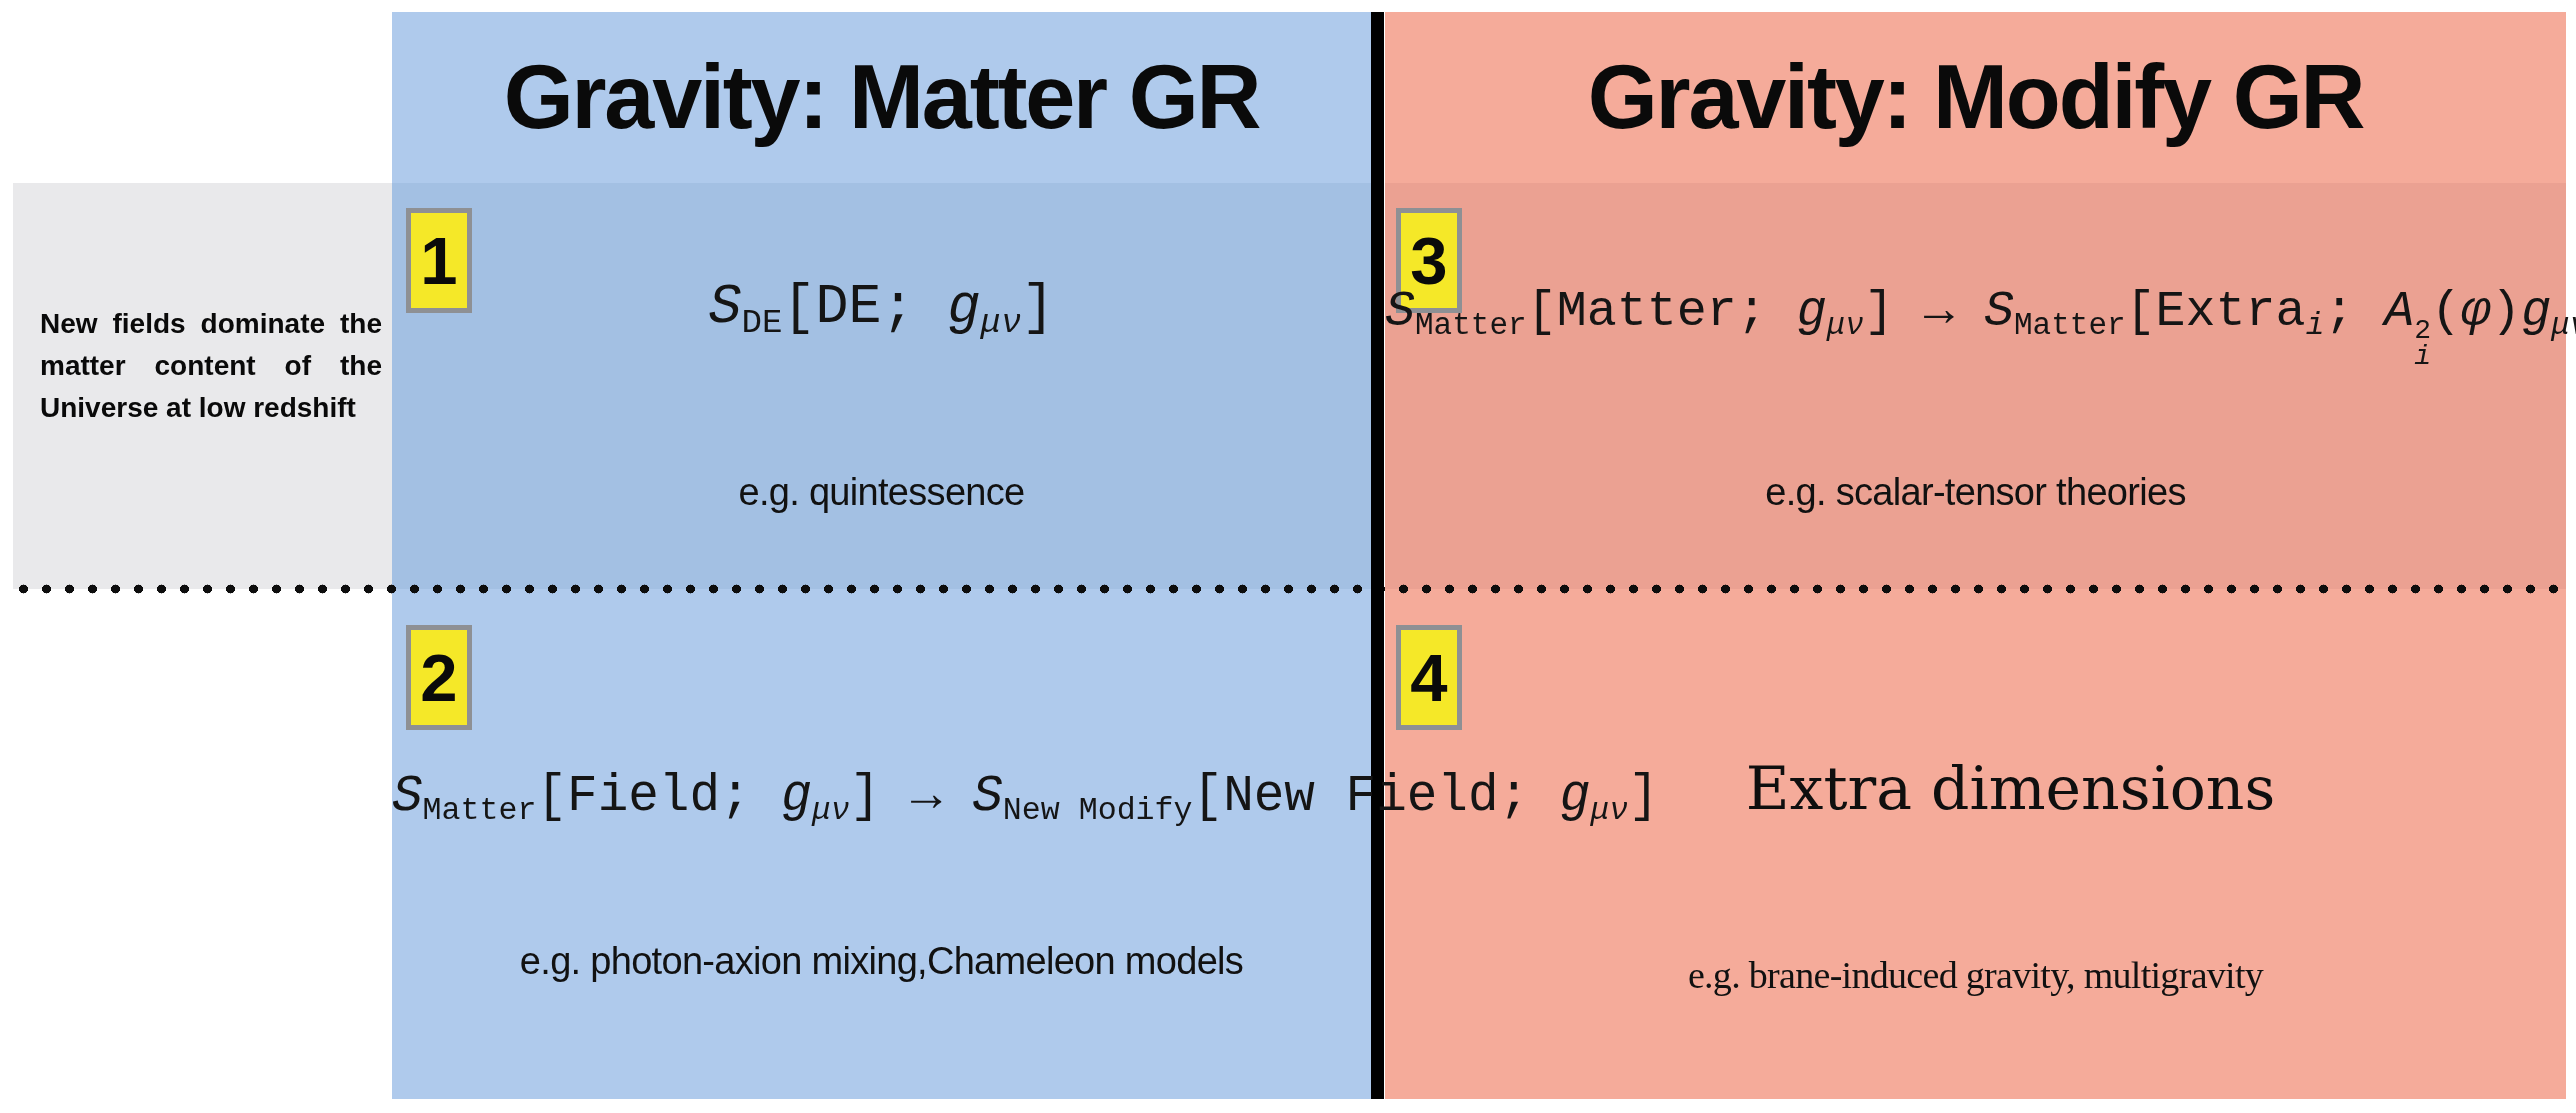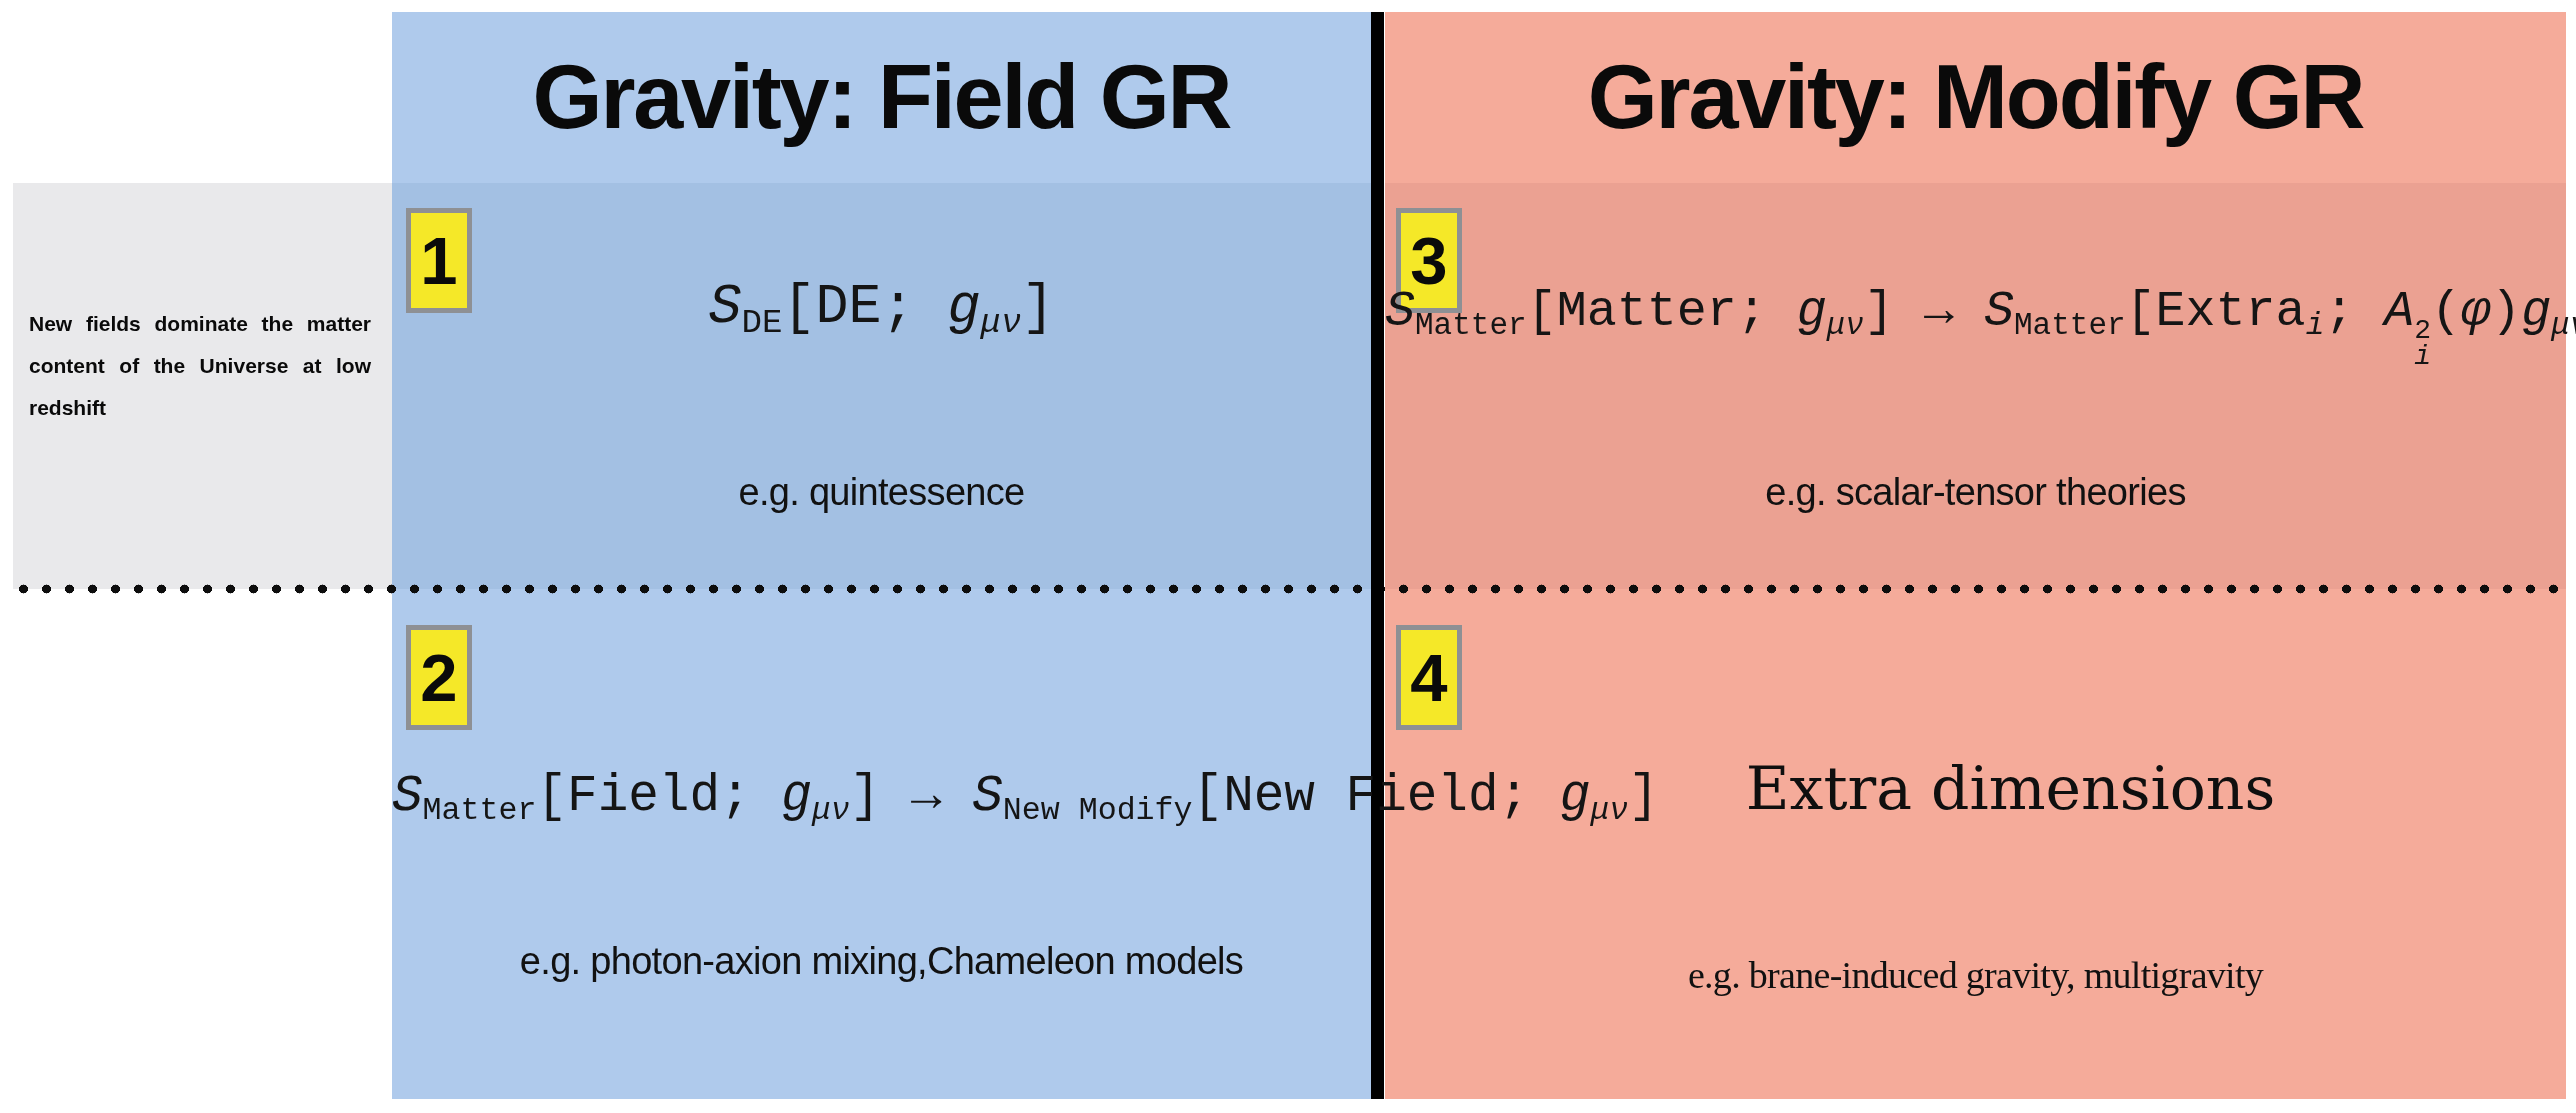--- a/index.html
+++ b/index.html
@@ -21,22 +21,22 @@
   .sidebar-cell{left:13px;top:183px;width:379px;height:406px;background:var(--gray-cell);}
 
   .title{
     position:absolute;display:flex;align-items:center;justify-content:center;
     font-weight:bold;font-size:90px;letter-spacing:-2.2px;color:#0a0a0a;
   }
   .title-left {left:392px;top:12.4px;width:979px;height:171px;}
   .title-right{left:1385px;top:12.4px;width:1181px;height:171px;}
 
   .sidebar-text{
-    position:absolute;left:29px;top:303px;width:342px;
-    font-weight:bold;font-size:21px;line-height:42px;color:#0a0a0a;
+    position:absolute;left:40px;top:303px;width:342px;
+    font-weight:bold;font-size:28px;line-height:42px;color:#0a0a0a;
     text-align:justify;text-justify:inter-word;
   }
 
   .dotted-line{
     position:absolute;left:11.7px;top:584px;width:2559px;height:10.2px;
     background-image:radial-gradient(circle at 50% 50%, #0d0d0d 0 4.4px, transparent 4.7px);
     background-size:23px 10.2px;background-repeat:repeat-x;
   }
 
   .num-box{
@@ -87,21 +87,21 @@
 <div class="canvas">
 
   <div class="rect blue-header"></div>
   <div class="rect blue-row1"></div>
   <div class="rect blue-row2"></div>
   <div class="rect pink-header"></div>
   <div class="rect pink-row1"></div>
   <div class="rect pink-row2"></div>
   <div class="rect sidebar-cell"></div>
 
-  <div class="title title-left">Gravity: Field GR</div>
+  <div class="title title-left">Gravity: Matter GR</div>
   <div class="title title-right">Gravity: Modify GR</div>
 
   <div class="sidebar-text">New fields dominate the matter content of the Universe at low redshift</div>
 
   <div class="dotted-line"></div>
 
   <div class="rect divider"></div>
 
   <div class="num-box num-1">1</div>
   <div class="num-box num-3">3</div>

